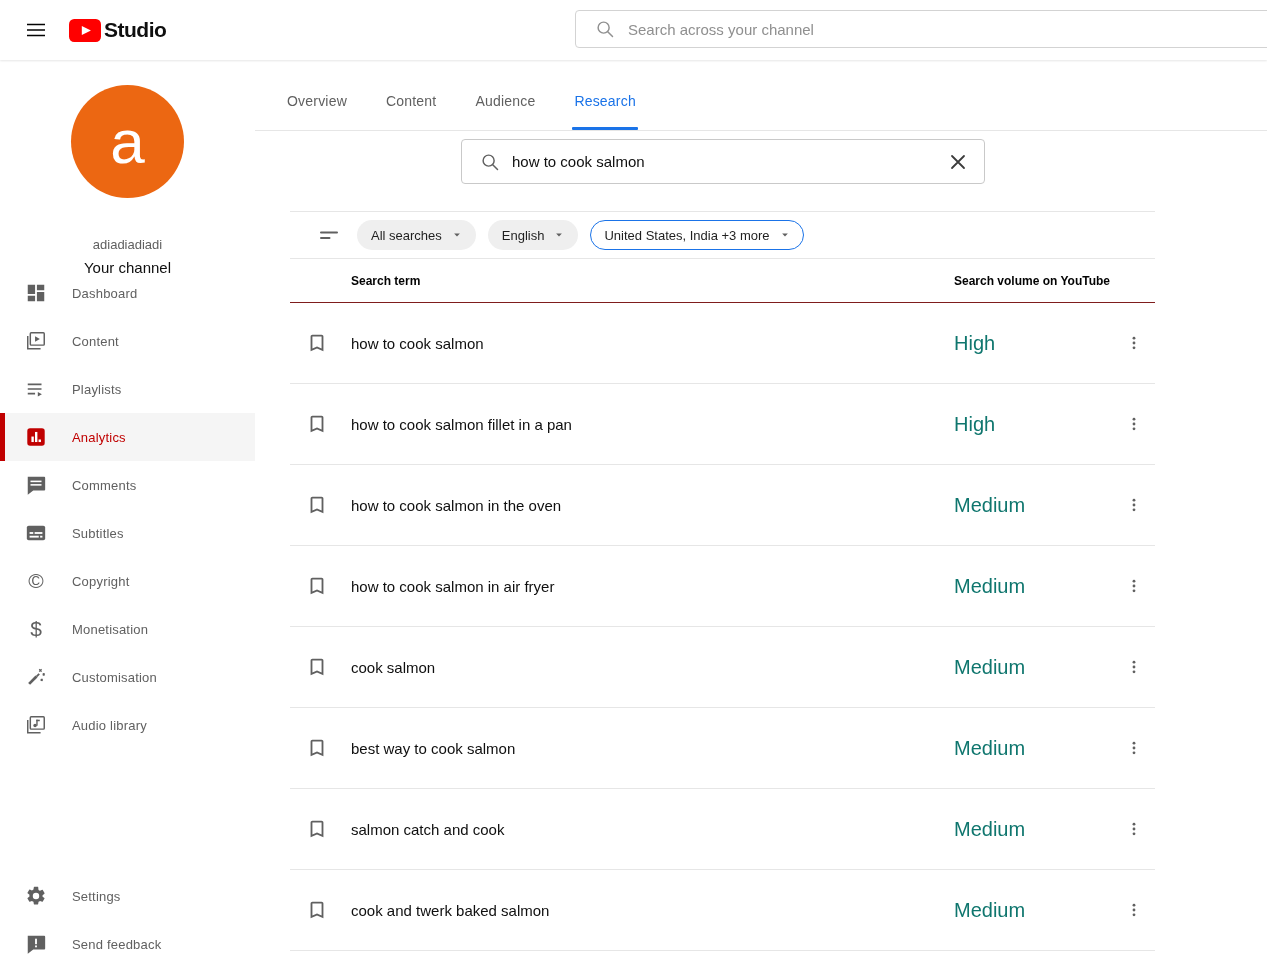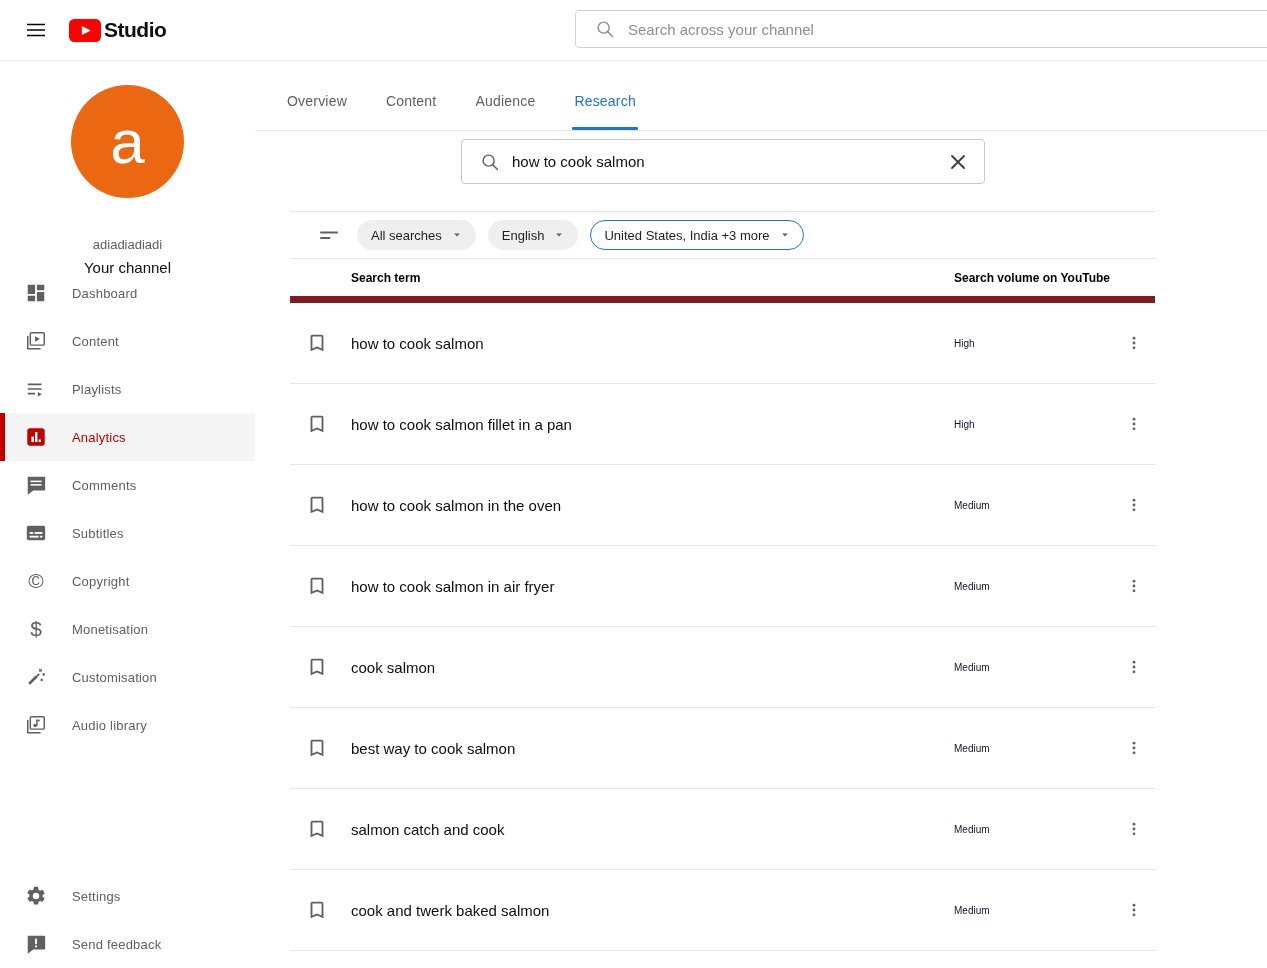--- a/index.html
+++ b/index.html
@@ -89,32 +89,32 @@
   .filter-row { height:47px; display:flex; align-items:center; padding-left:27px; border-bottom:1px solid #e6e6e6; }
   .filter-icon { width:24px; height:24px; color:#606060; cursor:pointer; flex:none; }
   .chips { display:flex; align-items:center; gap:12px; margin-left:16px; }
   .chip {
     height:30px; border-radius:15px; background:#efefef; display:flex; align-items:center;
     padding:0 10px 0 14px; font-size:13px; color:#1f1f1f; cursor:pointer; white-space:nowrap;
   }
   .chip .caret { width:18px; height:18px; margin-left:6px; color:#606060; }
   .chip.selected { background:#fff; border:1.5px solid #1a73e8; padding:0 9px 0 13px; }
 
-  .thead { position:relative; height:44px; border-bottom:7px solid #7f1d1d; }
+  .thead { position:relative; height:44px; border-bottom:1px solid #7f1d1d; }
   .th { position:absolute; top:50%; transform:translateY(-50%); font-size:12px; font-weight:700; color:#030303; }
   .th.term { left:61px; }
   .th.volume { left:664px; }
 
   .trow { position:relative; height:81px; border-bottom:1px solid #e6e6e6; }
   .bookmark-btn { position:absolute; left:11px; top:50%; transform:translateY(-50%);
     width:32px; height:32px; display:flex; align-items:center; justify-content:center; cursor:pointer; color:#606060; }
   .term-text { position:absolute; left:61px; top:50%; transform:translateY(-50%);
     font-size:15px; color:#0f0f0f; font-weight:400; cursor:pointer; }
   .volume-text { position:absolute; left:664px; top:50%; transform:translateY(-50%);
-    font-size:10px; color:#0f172a; }
+    font-size:20px; color:#0f766e; }
   .kebab-btn { position:absolute; left:832px; top:50%; transform:translateY(-50%);
     width:24px; height:24px; display:flex; align-items:center; justify-content:center; cursor:pointer; color:#606060; }
 </style>
 </head>
 <body>
 
 <div class="topbar">
   <svg class="hamburger" viewBox="0 0 24 24">
     <path d="M3 6.5h18M3 12h18M3 17.5h18" stroke="currentColor" stroke-width="1.7" fill="none"></path>
   </svg>

